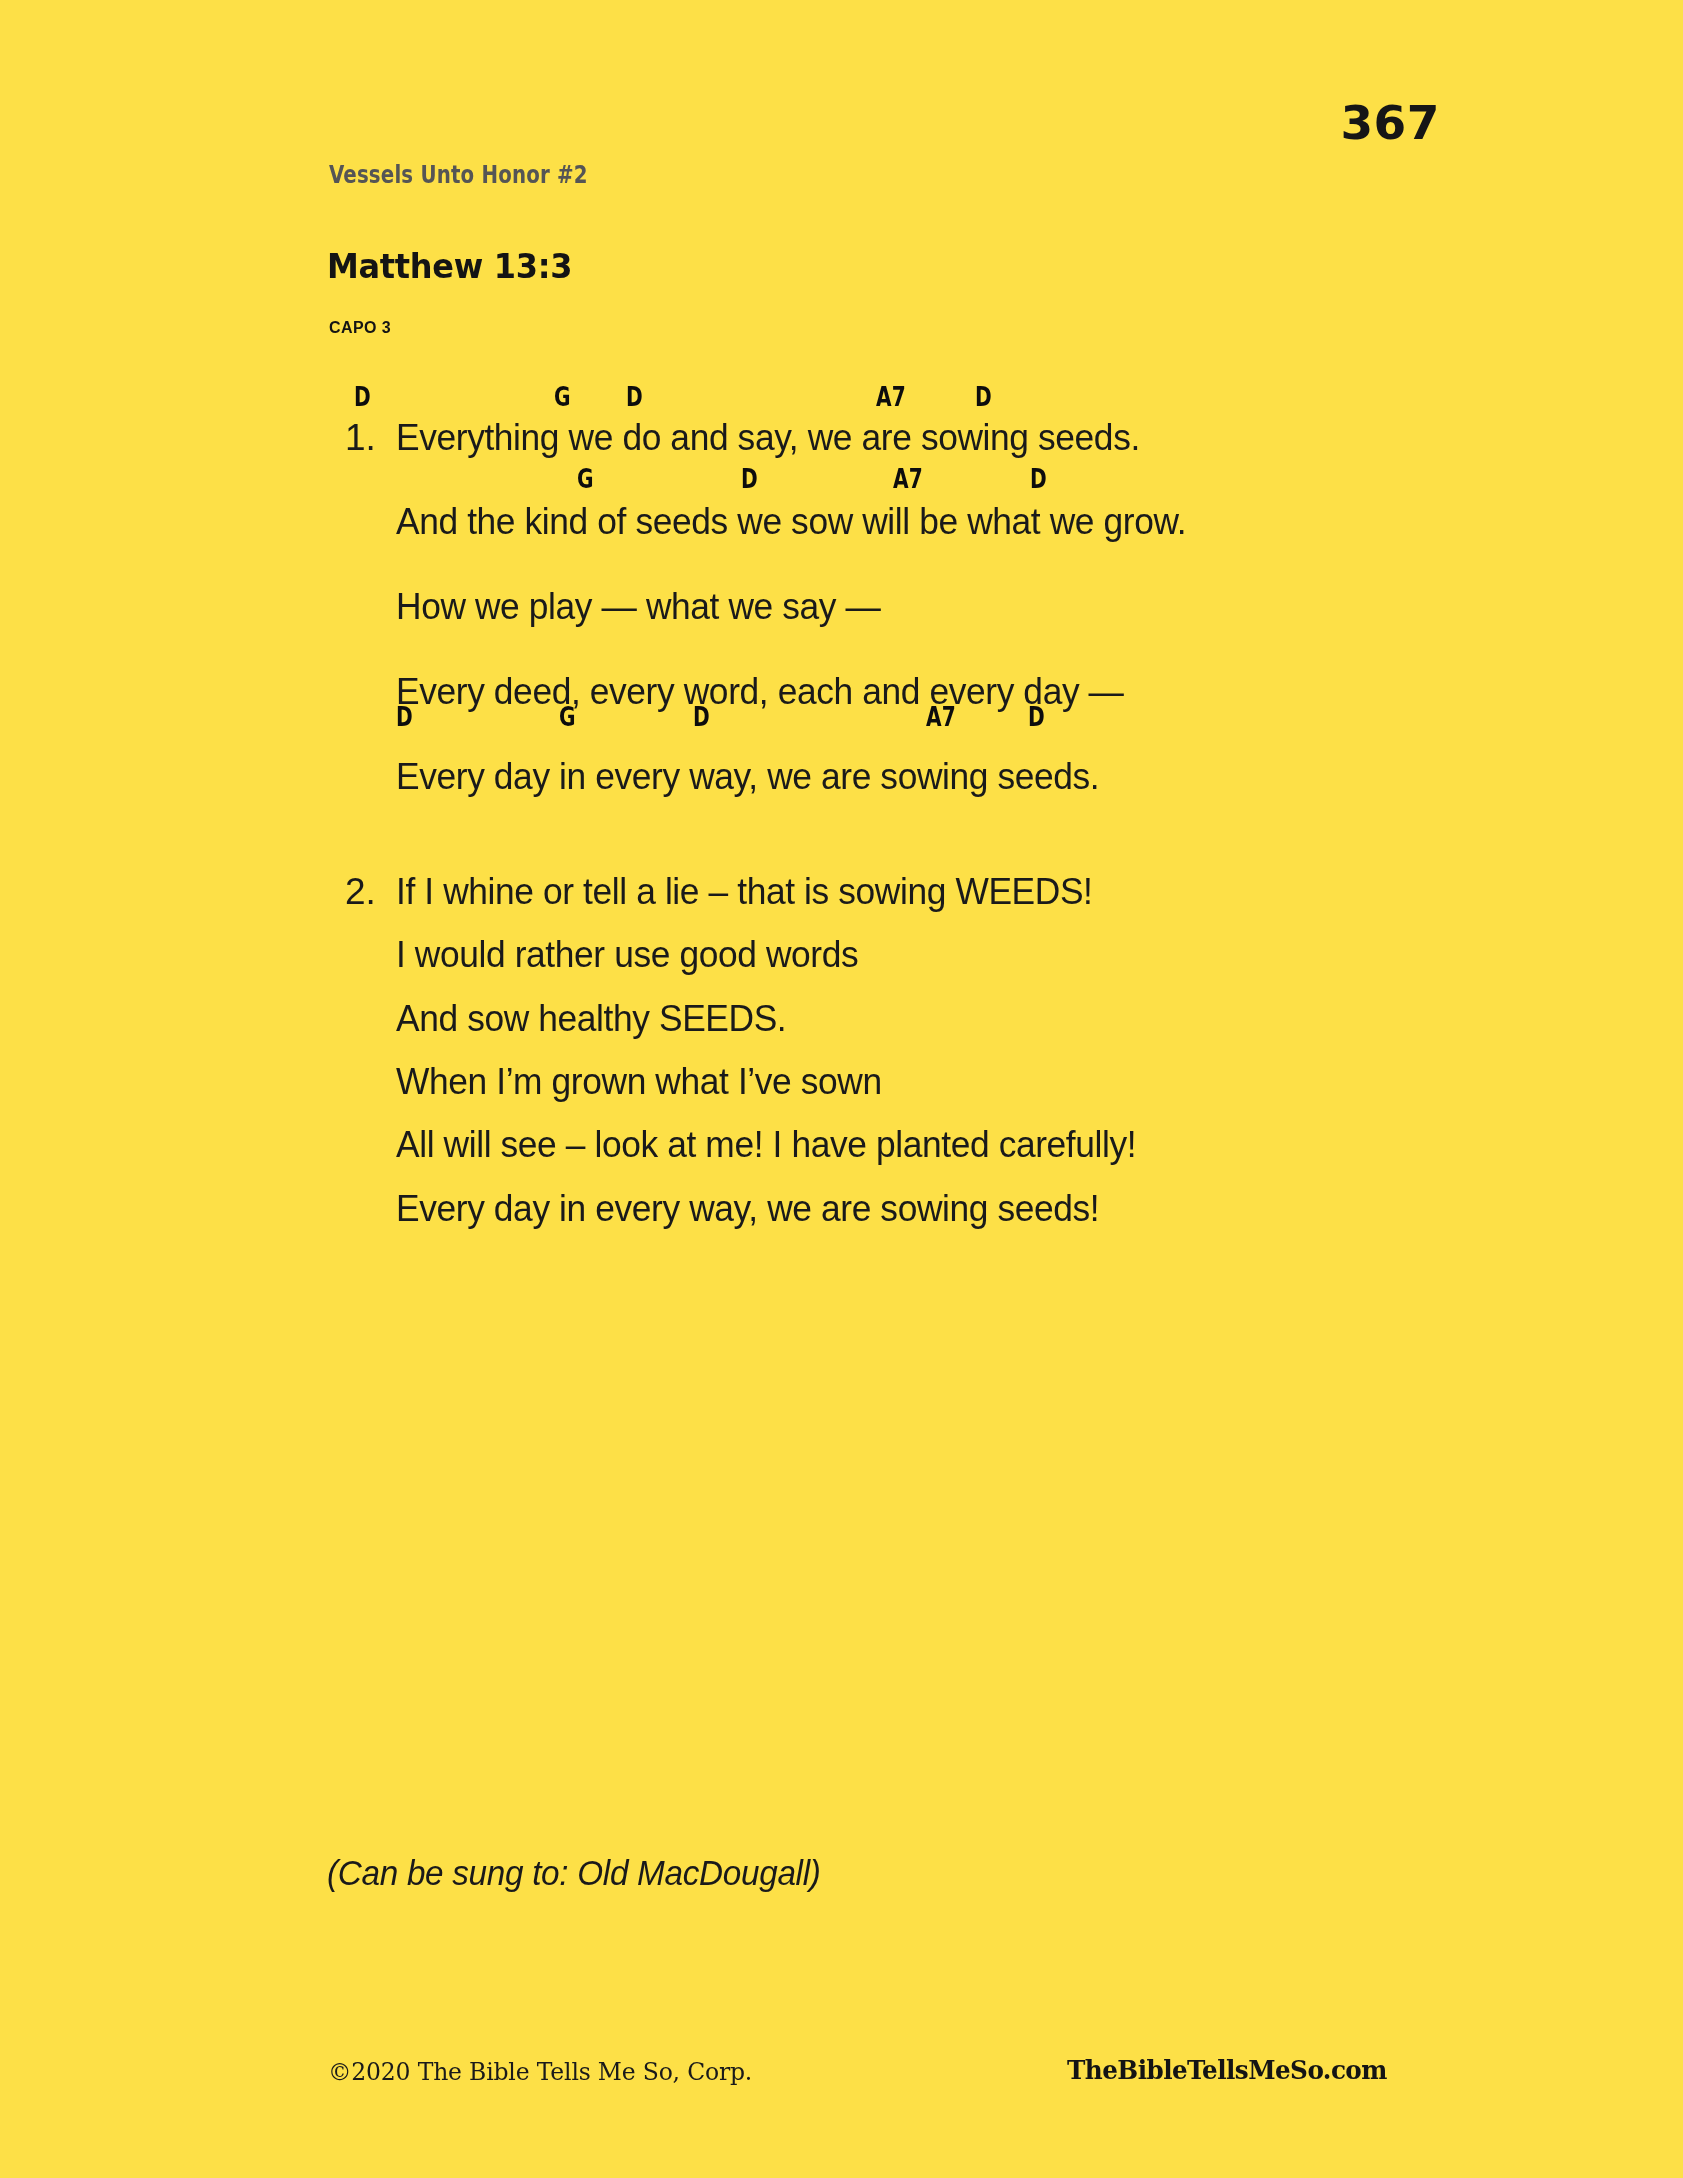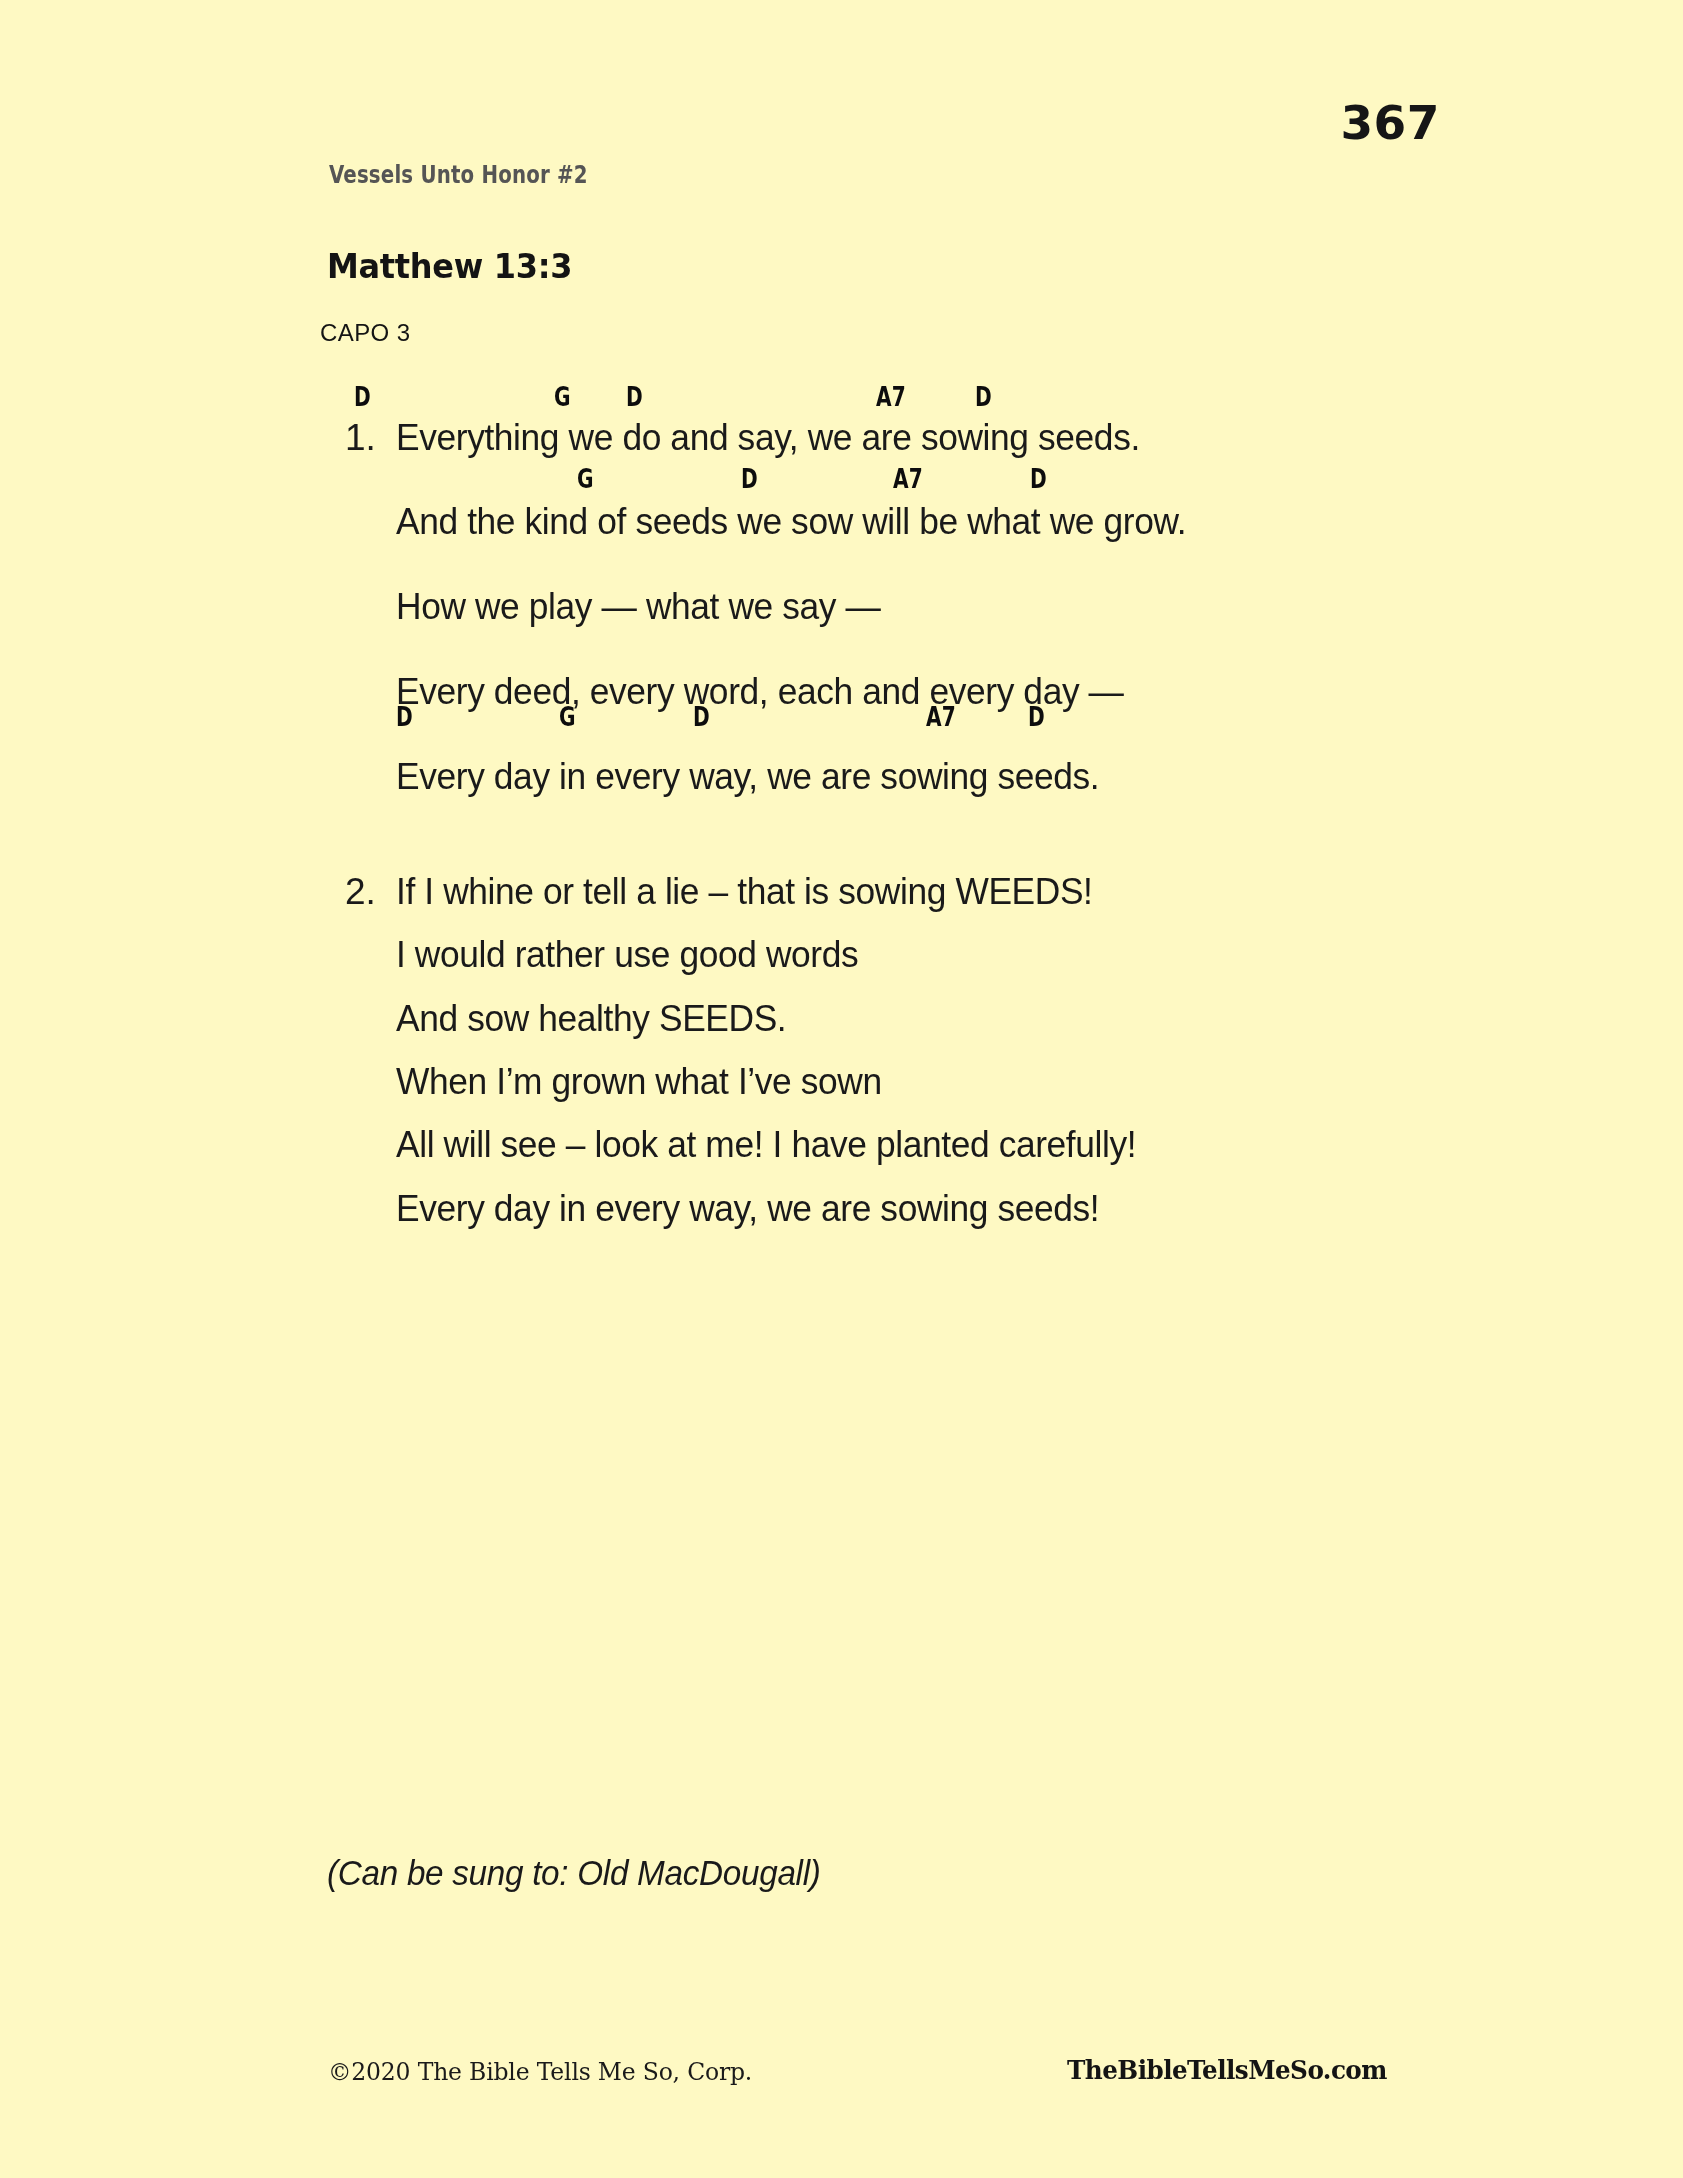--- a/index.html
+++ b/index.html
@@ -12,21 +12,21 @@
     height: 2178px;
     position: relative;
     font-family: "Liberation Sans", sans-serif;
     color: #1a1a1a;
     -webkit-font-smoothing: antialiased;
   }
 
   .page {
     position: absolute;
     inset: 0;
-    background: #fef9c3;
+    background: #fde047;
   }
 
   
   .page-number {
     position: absolute;
     top: 99px;
     right: 243px;
     font-family: "DejaVu Sans", sans-serif;
     font-weight: 700;
     font-size: 47px;
@@ -62,24 +62,24 @@
     color: #141414;
     transform: scaleX(0.94);
     transform-origin: left center;
     white-space: nowrap;
   }
 
   
   .capo {
     position: absolute;
     top: 319px;
-    left: 320px;
-    font-family: "Liberation Sans", sans-serif;
-    font-weight: 400;
-    font-size: 24px;
+    left: 329px;
+    font-family: "Liberation Sans", sans-serif;
+    font-weight: 700;
+    font-size: 16px;
     letter-spacing: 0.4px;
     color: #141414;
     white-space: nowrap;
   }
 
   
   .verse {
     position: absolute;
     left: 0;
     width: 100%;

